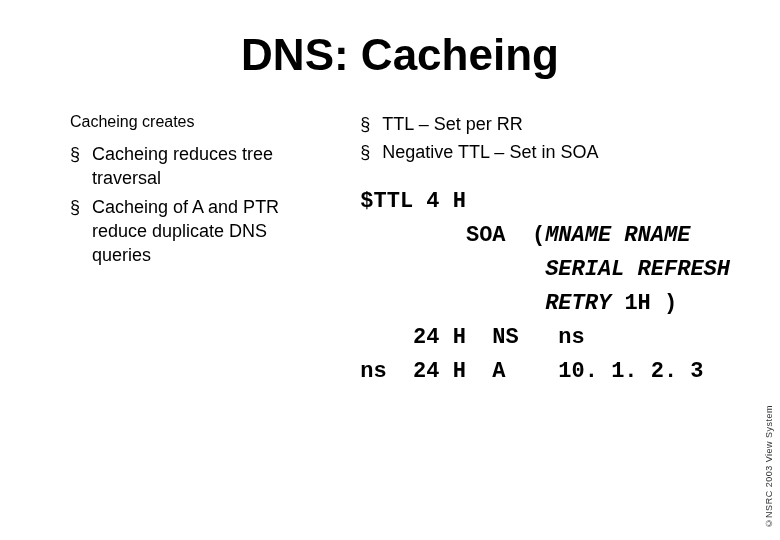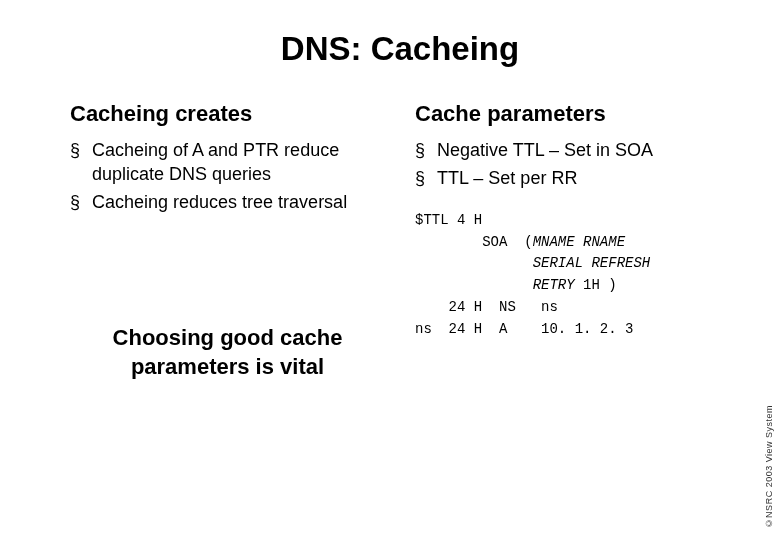--- a/index.html
+++ b/index.html
@@ -9,33 +9,33 @@
       background: #fff;
       font-family: Arial, Helvetica, sans-serif;
       color: #000;
       overflow: hidden;
       position: relative;
     }
     .slide {
       padding: 30px 50px 20px 70px;
     }
     h1.title {
-      font-size: 33px;
+      font-size: 44px;
       font-weight: bold;
       text-align: center;
       margin-bottom: 32px;
     }
     .cols {
       display: flex;
       gap: 30px;
     }
     .col { flex: 1; }
     h2.sub {
-      font-size: 22px;
-      font-weight: bold;
+      font-size: 16px;
+      font-weight: normal;
       margin-bottom: 10px;
       line-height: 1.25;
     }
     h2.sub .indent2 {
       display: block;
       padding-left: 36px;
     }
     ul.bul {
       list-style: none;
       padding-left: 0;
@@ -56,22 +56,22 @@
     }
     .vital {
       font-size: 22px;
       font-weight: bold;
       text-align: center;
       margin-top: 110px;
       line-height: 1.3;
     }
     .example-block {
       font-family: "Courier New", monospace;
-      font-size: 14px;
-      font-weight: normal;
+      font-size: 22px;
+      font-weight: bold;
       line-height: 1.55;
       white-space: pre;
     }
     .example-block .ital {
       font-style: italic;
     }
     .sidetext {
       position: absolute;
       right: 6px;
       bottom: 12px;
@@ -89,34 +89,29 @@
 <div class="slide">
   <h1 class="title">DNS: Cacheing</h1>
 
   <div class="cols">
 
     <div class="col">
       <h2 class="sub">
         <span>Cacheing creates</span>
       </h2>
       <ul class="bul">
+        <li>Cacheing reduces tree traversal</li>
         <li>Cacheing of A and PTR reduce duplicate DNS queries</li>
-        <li>Cacheing reduces tree traversal</li>
       </ul>
-      <div class="vital">
-        <span>Choosing good cache</span><br>
-        <span>parameters is vital</span>
-      </div>
     </div>
 
     <div class="col">
-      <h2 class="sub">Cache parameters</h2>
       <ul class="bul">
+        <li>TTL  – Set per RR</li>
         <li>Negative TTL           – Set in SOA</li>
-        <li>TTL  – Set per RR</li>
       </ul>
       <div class="example-block"><span>$TTL 4 H</span>
 <span>        SOA  (</span><span class="ital">MNAME RNAME</span>
 <span>              </span><span class="ital">SERIAL REFRESH</span>
 <span>              </span><span class="ital">RETRY </span><span>1H )</span>
 <span>    24 H  NS   ns</span>
 <span>ns  24 H  A    10. 1. 2. 3</span></div>
     </div>
 
   </div>

